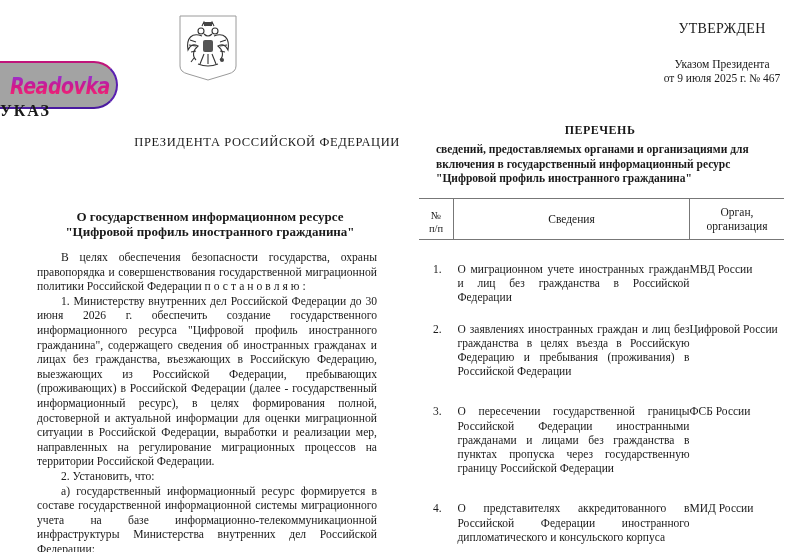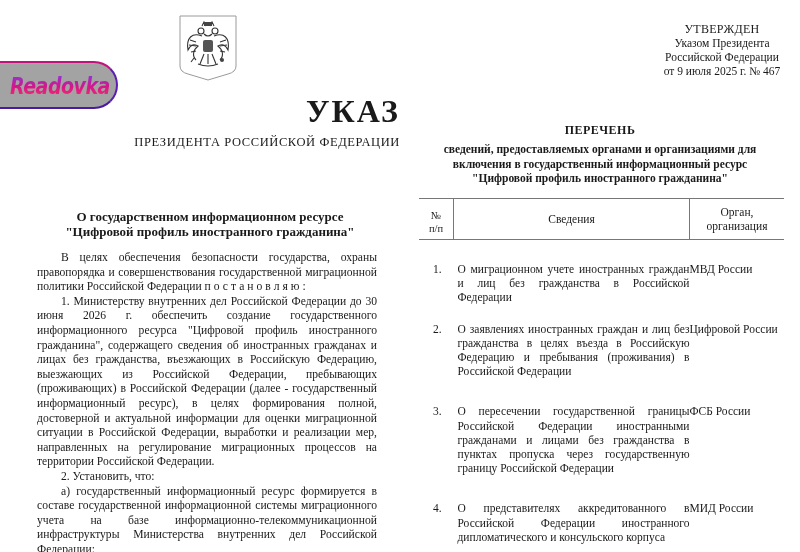--- a/index.html
+++ b/index.html
@@ -29,22 +29,22 @@
   }
   .logo-text {
     font-family: "DejaVu Sans", sans-serif; font-weight: bold; font-style: italic;
     font-size: 19px; letter-spacing: -0.5px;
     background: linear-gradient(180deg, #7b3cf0 0%, #d2178a 55%, #ff2b6b 100%);
     -webkit-background-clip: text; background-clip: text; color: transparent;
     transform: scaleY(1.25); margin-left: 4px;
   }
 
   .ukaz-title {
-    position: absolute; left: 0; width: 400px; top: 93px; text-align: right;
-    font-size: 32px; font-weight: bold; letter-spacing: 2px;
+    position: absolute; left: 0; width: 400px; top: 102px; text-align: left;
+    font-size: 16px; font-weight: bold; letter-spacing: 2px;
   }
   .ukaz-subtitle {
     position: absolute; left: 0; width: 400px; top: 127px; text-align: right;
     font-size: 12.5px; letter-spacing: 0.6px; margin-top: 8px;
   }
   .decree-heading {
     position: absolute; left: 40px; width: 340px; top: 209px; text-align: center;
     font-size: 13px; font-weight: bold; line-height: 15px;
   }
   .decree-body {
@@ -52,27 +52,27 @@
     font-size: 11.6px; line-height: 14.6px; text-align: justify;
   }
   .decree-body p { margin: 0; text-indent: 24px; }
   .spaced { letter-spacing: 3px; }
 
   
   .approved {
     position: absolute; left: 252px; width: 140px; top: 22px; text-align: center;
     font-size: 11.5px; line-height: 14px;
   }
-  .approved .approved-label { font-size: 12px; letter-spacing: 0.3px; margin-bottom: 0; }
+  .approved .approved-label { font-size: 14px; letter-spacing: 0.3px; margin-bottom: 21px; }
   .list-title {
     position: absolute; left: 0; width: 400px; top: 123px; text-align: center;
     font-size: 12px; font-weight: bold; letter-spacing: 0.5px;
   }
   .list-subtitle {
-    position: absolute; left: 20px; width: 360px; top: 142px; text-align: center;
+    position: absolute; left: 36px; width: 360px; top: 142px; text-align: left;
     font-size: 11.5px; font-weight: bold; line-height: 14.5px;
   }
 
   table.items {
     position: absolute; left: 19px; top: 198px; width: 365px;
     border-collapse: collapse; font-size: 11.5px; line-height: 14.2px;
   }
   table.items th {
     font-weight: normal; border-top: 1px solid #777; border-bottom: 1px solid #777;
     padding: 4px 3px; vertical-align: middle; text-align: center;
@@ -134,21 +134,20 @@
     <p>2. Установить, что:</p>
     <p>а) государственный информационный ресурс формируется в составе государственной информационной системы миграционного учета на базе информационно-телекоммуникационной инфраструктуры Министерства внутренних дел Российской Федерации;</p>
   </div>
 </div>
 
 <div class="page page-right">
 
   <div class="approved">
     <div class="approved-label">УТВЕРЖДЕН</div>
     <div>Указом Президента</div>
-    <div>Российской Федерации</div>
     <div>от 9 июля 2025 г. № 467</div>
   </div>
 
   <div class="list-title">ПЕРЕЧЕНЬ</div>
   <div class="list-subtitle">
     <div>сведений, предоставляемых органами и организациями для</div>
     <div>включения в государственный информационный ресурс</div>
     <div>"Цифровой профиль иностранного гражданина"</div>
   </div>
 

